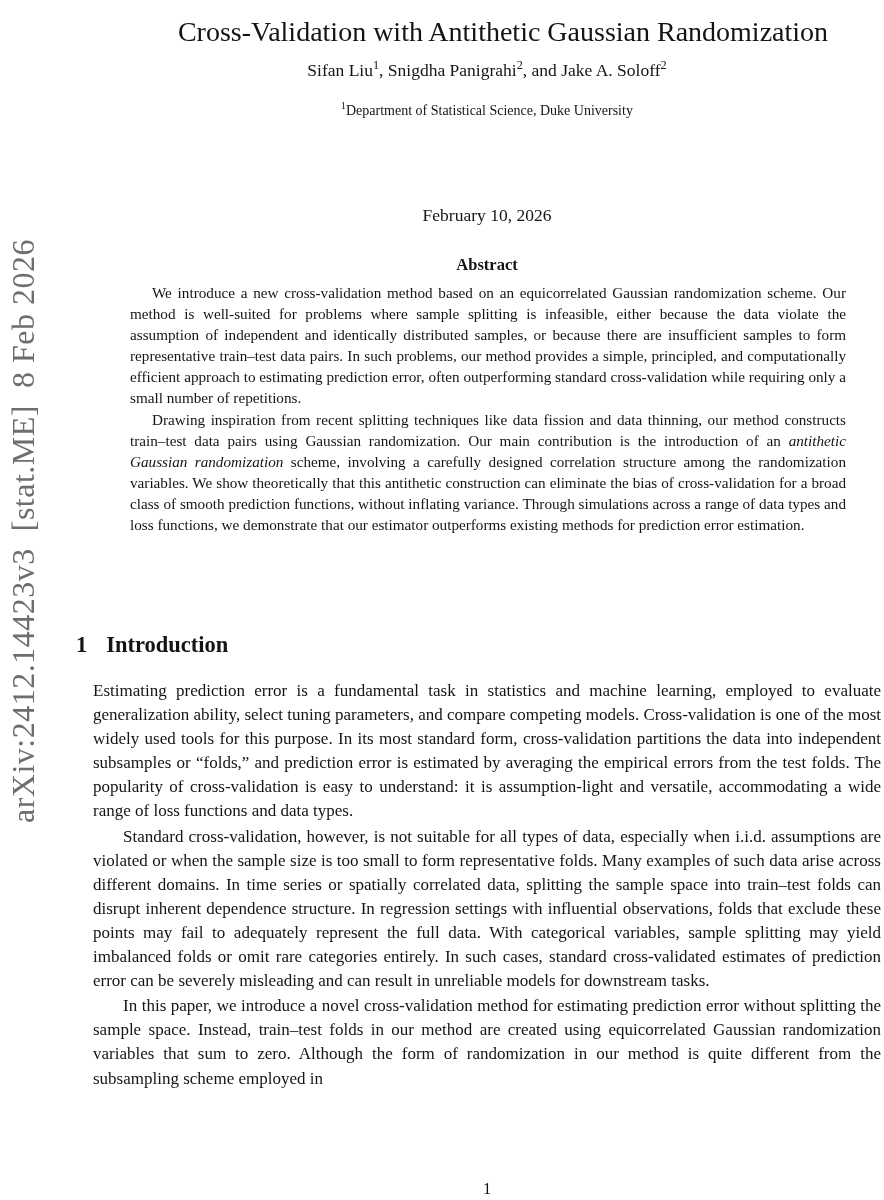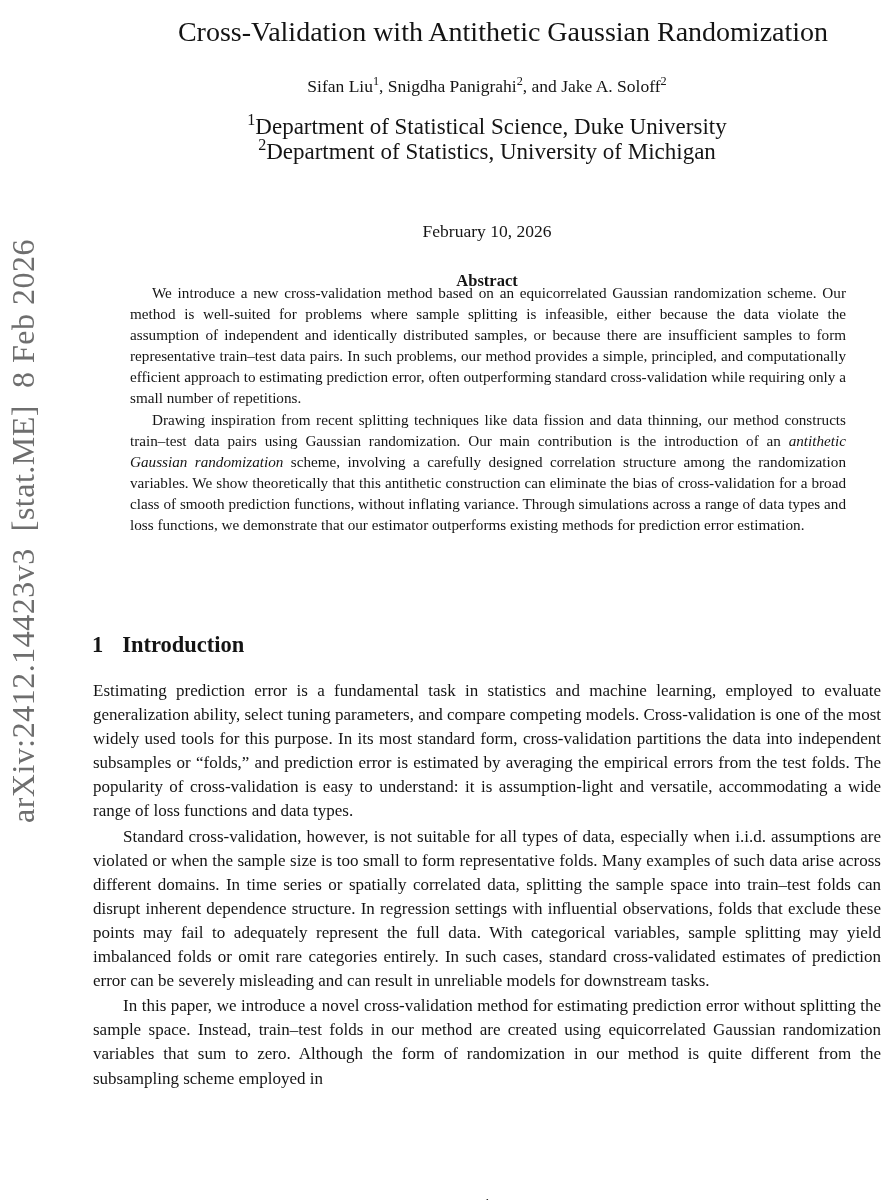--- a/index.html
+++ b/index.html
@@ -14,41 +14,40 @@
     background: #ffffff;
     font-family: "Liberation Serif", "DejaVu Serif", serif;
     color: #141414;
     overflow: hidden;
   }
   .centered {
     position: absolute;
     left: 92px;
     width: 790px;
     text-align: center;
-    margin-top: 16px;
   }
   .paper-title {
     top: 0px;
     font-size: 28px;
     line-height: 32px;
     font-weight: normal;
     margin: 16px;
   }
   .authors-line {
     top: 57px;
     font-size: 17.5px;
     line-height: 26px;
   }
   .authors-line sup, .affiliations sup {
     font-size: 70%;
     line-height: 0;
   }
   .affiliations {
     top: 99px;
-    font-size: 23px;
+    font-size: 14px;
     line-height: 24.5px;
   }
   .paper-date {
     top: 202px;
     font-size: 17.5px;
     line-height: 26px;
   }
   .abstract-heading {
     top: 252px;
     font-size: 16.5px;
@@ -66,21 +65,21 @@
     hyphens: auto;
     -webkit-hyphens: auto;
   }
   .abstract-body p {
     margin: 0;
     text-indent: 22px;
   }
   .section-heading {
     position: absolute;
     top: 628px;
-    left: 92px;
+    left: 76px;
     width: 790px;
     font-size: 22.5px;
     line-height: 34px;
     font-weight: bold;
     margin: 0;
   }
   .section-number {
     margin-right: 19px;
   }
   .intro-body {
@@ -127,21 +126,20 @@
 <div class="page">
 
   <div class="arxiv-watermark" style="color: rgb(110, 110, 110);">arXiv:2412.14423v3  [stat.ME]  8 Feb 2026</div>
 
   <h1 class="centered paper-title">Cross-Validation with Antithetic Gaussian Randomization</h1>
 
   <div class="centered authors-line"><span>Sifan Liu</span><sup>1</sup><span>, </span><span>Snigdha Panigrahi</span><sup>2</sup><span>, and </span><span>Jake A. Soloff</span><sup>2</sup></div>
 
   <div class="centered affiliations">
     <div><sup>1</sup><span>Department of Statistical Science, Duke University</span></div>
-    <div><sup>2</sup><span>Department of Statistics, University of Michigan</span></div>
   </div>
 
   <div class="centered paper-date">February 10, 2026</div>
 
   <div class="centered abstract-heading">Abstract</div>
 
   <div class="abstract-body">
     <p>We introduce a new cross-validation method based on an equicorrelated Gaussian randomization scheme. Our method is well-suited for problems where sample splitting is infeasible, either because the data violate the assumption of independent and identically distributed samples, or because there are insufficient samples to form representative train–test data pairs. In such problems, our method provides a simple, principled, and computationally efficient approach to estimating prediction error, often outperforming standard cross-validation while requiring only a small number of repetitions.</p>
     <p><span>Drawing inspiration from recent splitting techniques like data fission and data thinning, our method constructs train–test data pairs using Gaussian randomization. Our main contribution is the introduction of an </span><em class="antithetic">antithetic Gaussian randomization</em><span> scheme, involving a carefully designed correlation structure among the randomization variables. We show theoretically that this antithetic construction can eliminate the bias of cross-validation for a broad class of smooth prediction functions, without inflating variance. Through simulations across a range of data types and loss functions, we demonstrate that our estimator outperforms existing methods for prediction error estimation.</span></p>
   </div>

